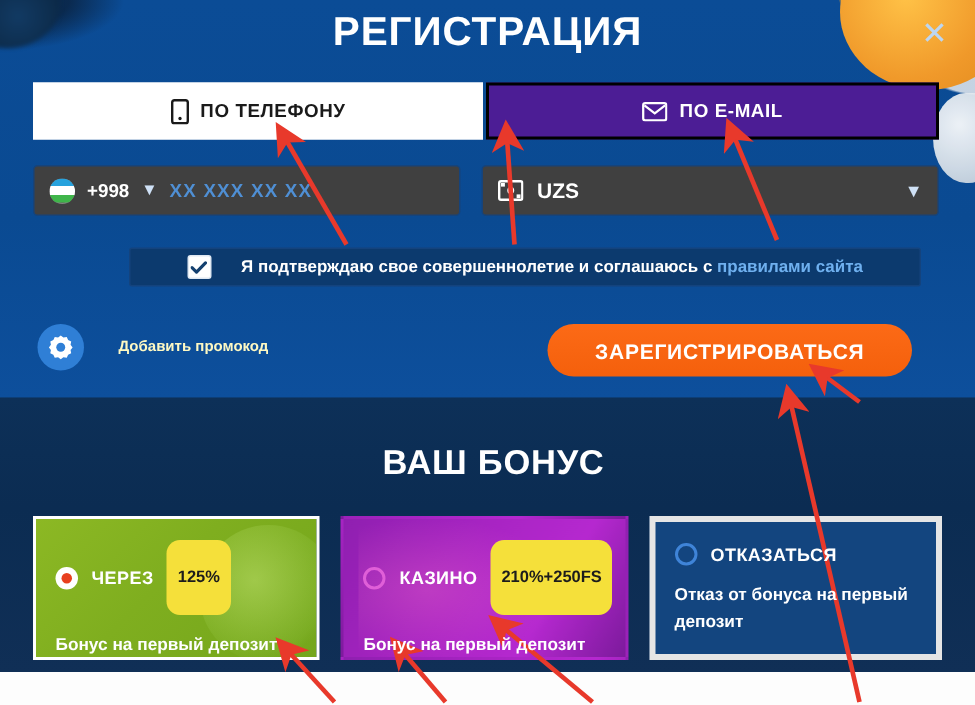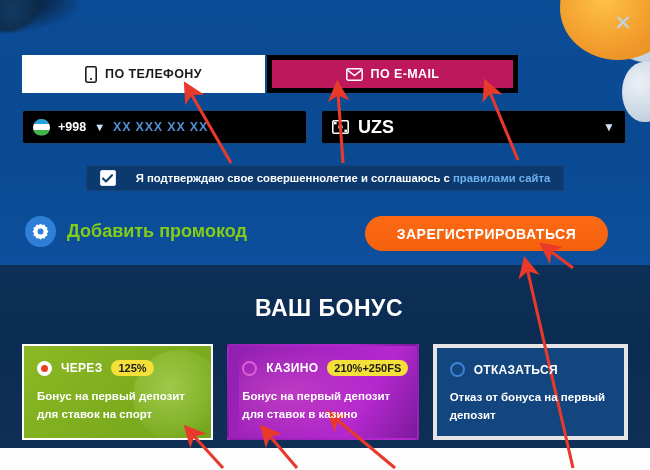--- a/index.html
+++ b/index.html
@@ -36,71 +36,71 @@
   .title{
     position:absolute;left:0;top:6px;width:650px;text-align:center;
     font-size:27px;font-weight:bold;color:#ffffff;letter-spacing:.6px;
   }
   .close-x{
     position:absolute;right:16px;top:12px;width:22px;height:22px;
     color:#bcd6f2;font-size:21px;line-height:22px;text-align:center;font-weight:400;cursor:pointer;
   }
 
   
-  .tabs{position:absolute;left:22px;top:55px;width:496px;height:38px;display:flex;gap:2px;}
+  .tabs{position:absolute;left:22px;top:55px;width:604px;height:38px;display:flex;gap:2px;}
   .tab{
     flex:1;display:flex;align-items:center;justify-content:center;gap:8px;
-    background:#be185d;color:#ffffff;font-size:12.5px;font-weight:bold;letter-spacing:.4px;
-    border:5px solid #000000;box-sizing:border-box;cursor:pointer;
+    background:#4c1d95;color:#ffffff;font-size:12.5px;font-weight:bold;letter-spacing:.4px;
+    border:2px solid #000000;box-sizing:border-box;cursor:pointer;
   }
   .tab.active{background:#ffffff;color:#1a1a1a;border:1px solid #ffffff;}
   .tab .ic{display:inline-flex;align-items:center;}
 
   
   .fields{position:absolute;left:22px;top:110px;width:604px;height:34px;display:flex;gap:14px;}
   .field{
-    background:#000000;border:1px solid #16437a;border-radius:3px;
+    background:#404040;border:1px solid #16437a;border-radius:3px;
     display:flex;align-items:center;height:34px;box-sizing:border-box;
   }
   .field-phone{width:285px;padding-left:10px;gap:8px;}
   .field-cur{flex:1;padding:0 10px;gap:9px;}
   .flag{width:17px;height:17px;border-radius:50%;overflow:hidden;flex:none;
     box-shadow:0 0 0 1px rgba(255,255,255,.35) inset;}
   .flag i{display:block;height:33.34%;}
   .flag .s1{background:#27a2dd;}
   .flag .s2{background:#ffffff;}
   .flag .s3{background:#3fb54a;}
   .dialcode{color:#ffffff;font-size:12.5px;font-weight:bold;}
   .chev{color:#cfe1f6;font-size:11px;line-height:1;}
   .phone-ph{color:#4f8fd4;font-size:12.5px;font-weight:bold;letter-spacing:.8px;}
-  .cur-label{color:#ffffff;font-size:18px;font-weight:bold;}
+  .cur-label{color:#ffffff;font-size:14px;font-weight:bold;}
   .chev-right{margin-left:auto;color:#cfe1f6;font-size:12px;}
   .money-ic{width:17px;height:14px;flex:none;}
 
   
   .agree{
-    position:absolute;left:86px;top:165px;width:478px;height:26px;
+    position:absolute;left:86px;top:165px;width:528px;height:26px;
     background:#0c3a6e;border:1px solid #14437d;border-radius:2px;
     display:flex;align-items:center;justify-content:center;gap:20px;box-sizing:border-box;
   }
   .cbox{
     width:14px;height:14px;background:#ffffff;border:1px solid #dfe8f2;border-radius:2px;
     display:flex;align-items:center;justify-content:center;flex:none;cursor:pointer;
   }
   .cbox svg{display:block;}
   .agree-text{color:#ffffff;font-size:11.3px;font-weight:bold;white-space:nowrap;}
   .agree-link{color:#6fb0ef;font-weight:bold;cursor:pointer;}
 
   
   .promo{position:absolute;left:25px;top:216px;display:flex;align-items:center;gap:11px;cursor:pointer;}
   .promo-circle{
     width:31px;height:31px;border-radius:50%;background:#2f7fd6;
     display:flex;align-items:center;justify-content:center;flex:none;
   }
-  .promo-label{color:#84cc16;font-size:18px;font-weight:bold;}
+  .promo-label{color:#fef9c3;font-size:10px;font-weight:bold;margin-left:12px;}
   .register-btn{
     position:absolute;left:365px;top:216px;width:243px;height:35px;
     background:linear-gradient(180deg,#fc6a16 0%,#f4600c 100%);
     border-radius:18px;color:#ffffff;font-size:14px;font-weight:bold;letter-spacing:.5px;
     display:flex;align-items:center;justify-content:center;cursor:pointer;border:none;
   }
 
   
   .bonus-title{
     position:absolute;left:4px;top:295px;width:650px;text-align:center;
@@ -128,38 +128,39 @@
   .card-row{position:relative;z-index:2;display:flex;align-items:center;gap:9px;}
   .radio{width:15px;height:15px;border-radius:50%;box-sizing:border-box;flex:none;
     display:flex;align-items:center;justify-content:center;}
   .radio-on{background:#ffffff;}
   .radio-on i{width:7px;height:7px;border-radius:50%;background:#e8401f;display:block;}
   .radio-casino{border:2px solid #e05fd8;background:transparent;}
   .radio-decline{border:2px solid #3f84d8;background:transparent;}
   .card-name{color:#ffffff;font-size:12px;font-weight:bold;letter-spacing:.3px;}
   .badge{
     background:#f5e03a;color:#1c1c1c;font-size:11px;font-weight:bold;
-    border-radius:9px;padding:2px 7px;line-height:1.1;white-space:nowrap;
+    border-radius:9px;padding:19px 7px;line-height:1.1;white-space:nowrap;
   }
   .card-desc{position:relative;z-index:2;margin-top:12px;color:#ffffff;font-size:11.5px;font-weight:bold;line-height:1.55;}
 
   
   .arrows{position:absolute;left:0;top:0;width:650px;height:470px;pointer-events:none;}
 </style>
 </head>
 <body>
 
 <div id="app">
 
   <div class="reg-section">
     <span class="blob blob-orange"></span>
     <span class="blob blob-white"></span>
     <span class="blob blob-dark"></span>
   </div>
 
+  <div class="title">РЕГИСТРАЦИЯ</div>
   <div class="close-x">✕</div>
 
   <div class="tabs">
 
     <div class="tab active">
       <span class="ic">
         <svg width="12" height="17" viewBox="0 0 12 17">
           <rect x="0.8" y="0.8" width="10.4" height="15.4" rx="1.6" fill="none" stroke="#1a1a1a" stroke-width="1.6"></rect>
           <circle cx="6" cy="13" r="1.1" fill="#1a1a1a"></circle>
         </svg>

